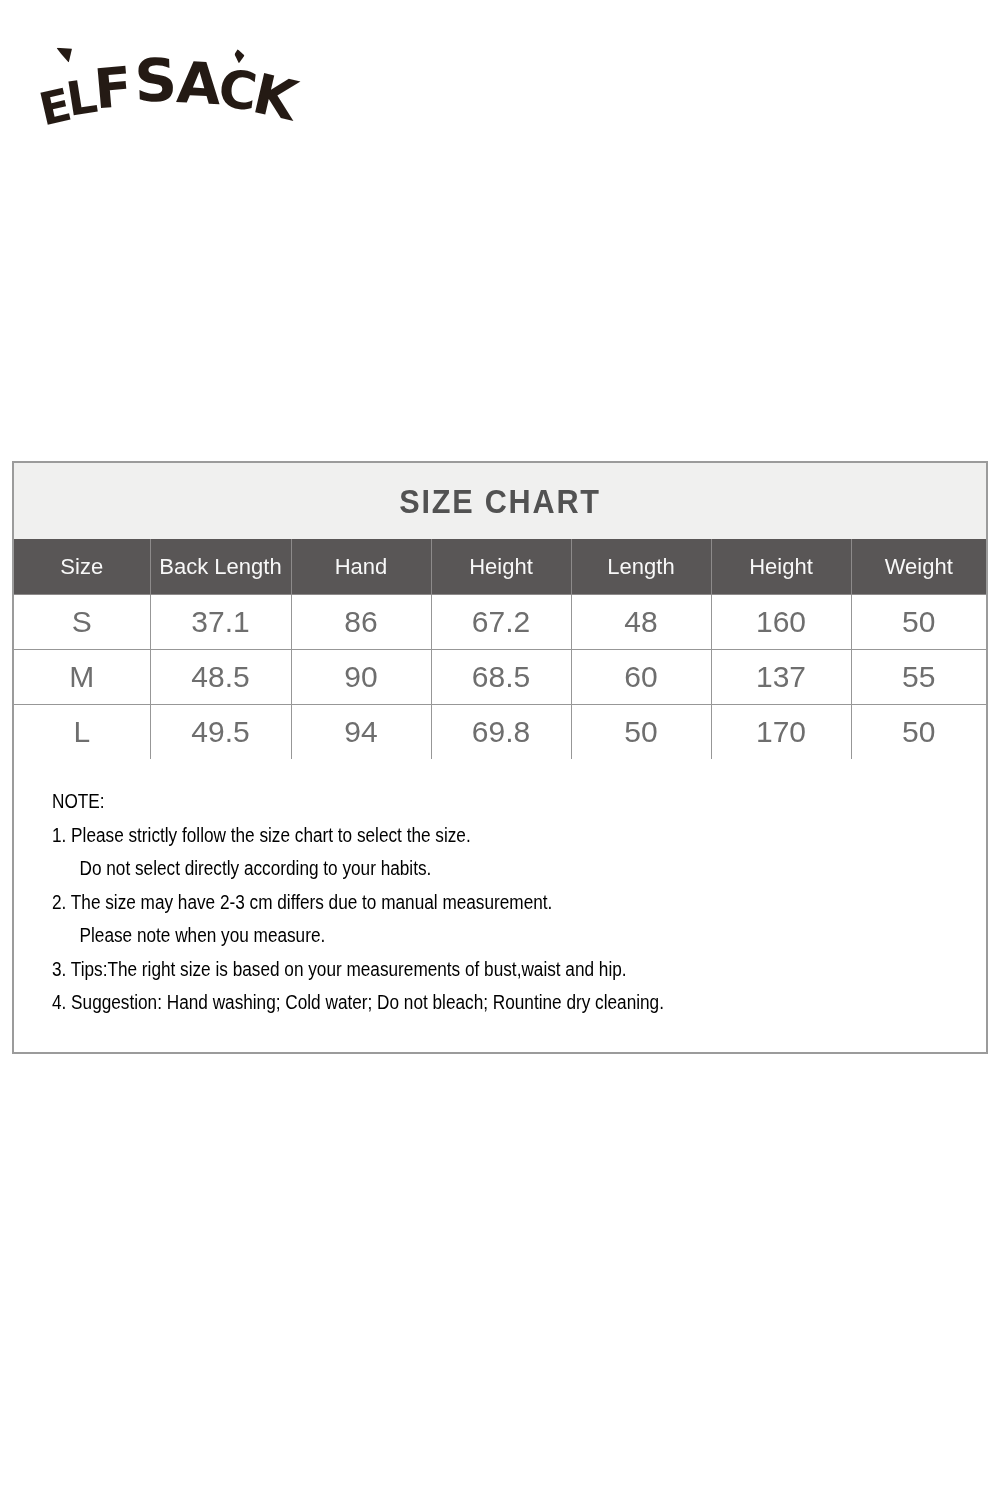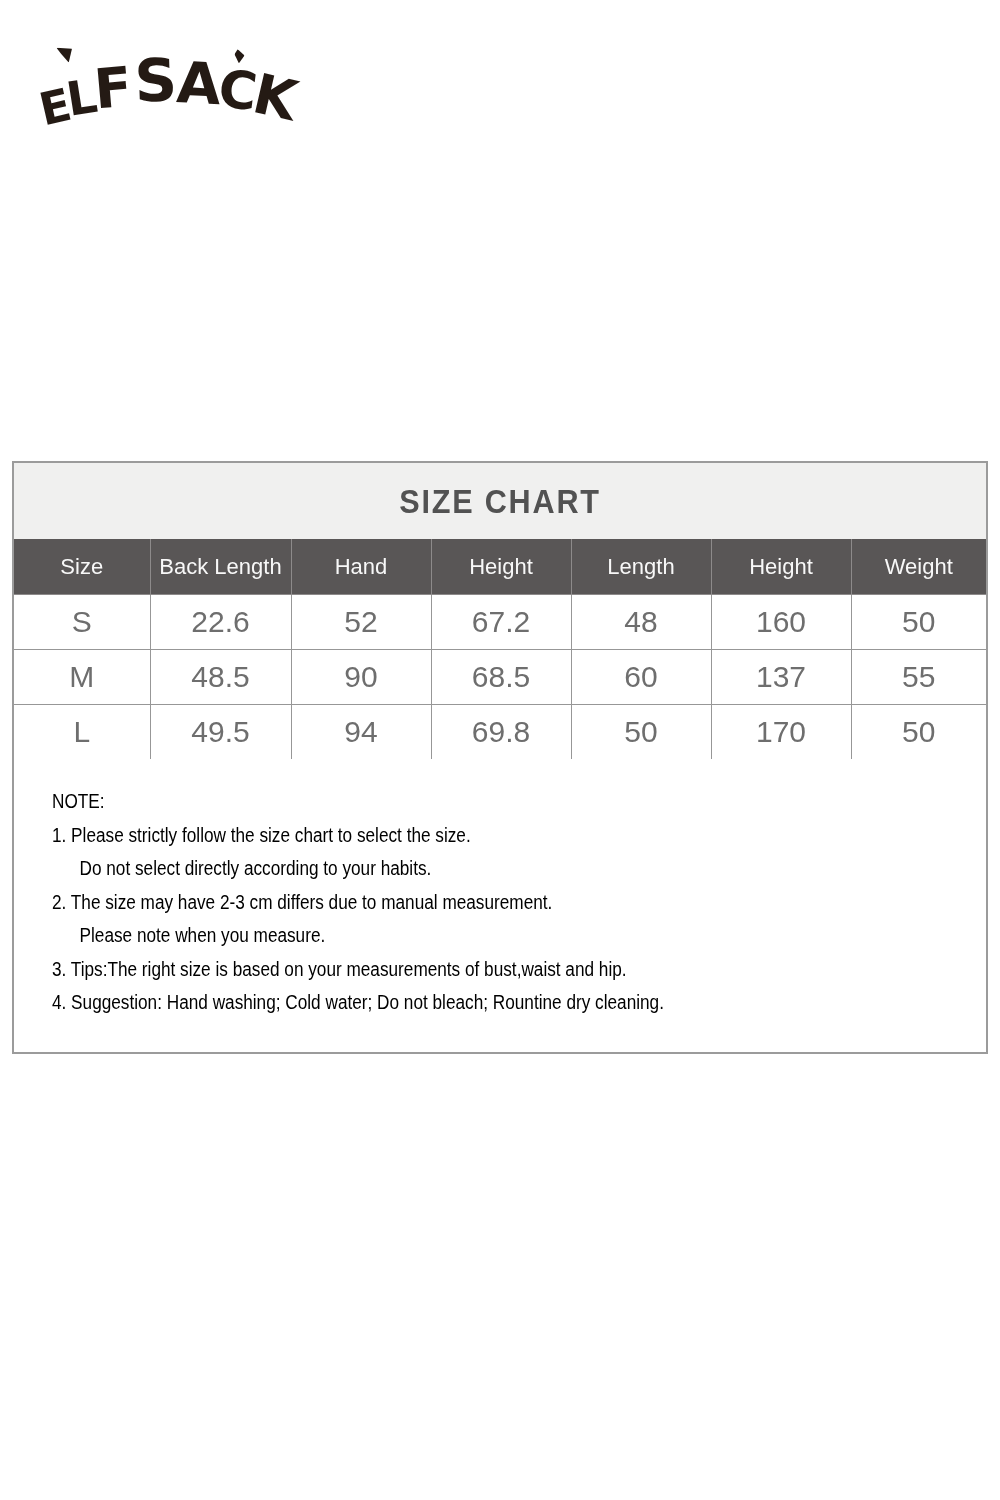--- a/index.html
+++ b/index.html
@@ -142,22 +142,22 @@
           <th>Hand</th>
           <th>Height</th>
           <th>Length</th>
           <th>Height</th>
           <th>Weight</th>
         </tr>
       </thead>
       <tbody>
         <tr>
           <td>S</td>
-          <td>22.6</td>
-          <td>52</td>
+          <td>37.1</td>
+          <td>86</td>
           <td>67.2</td>
           <td>48</td>
           <td>160</td>
           <td>50</td>
         </tr>
         <tr>
           <td>M</td>
           <td>48.5</td>
           <td>90</td>
           <td>68.5</td>

